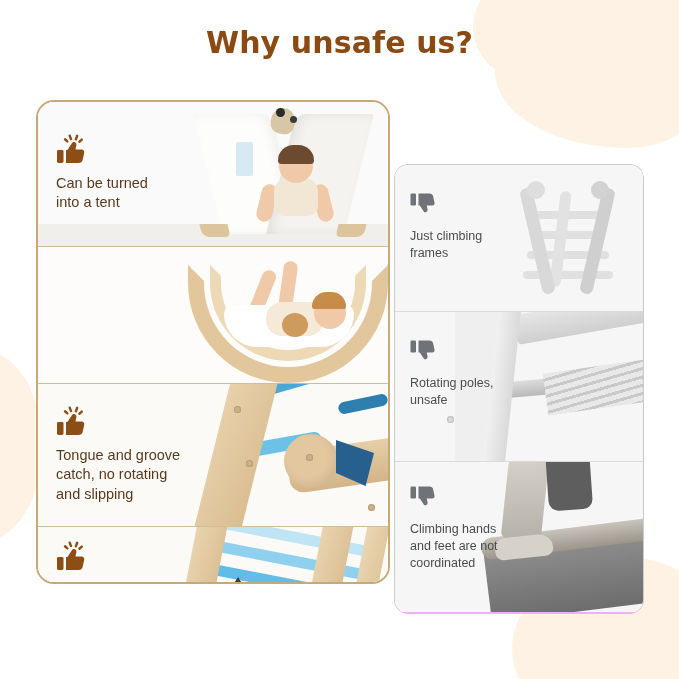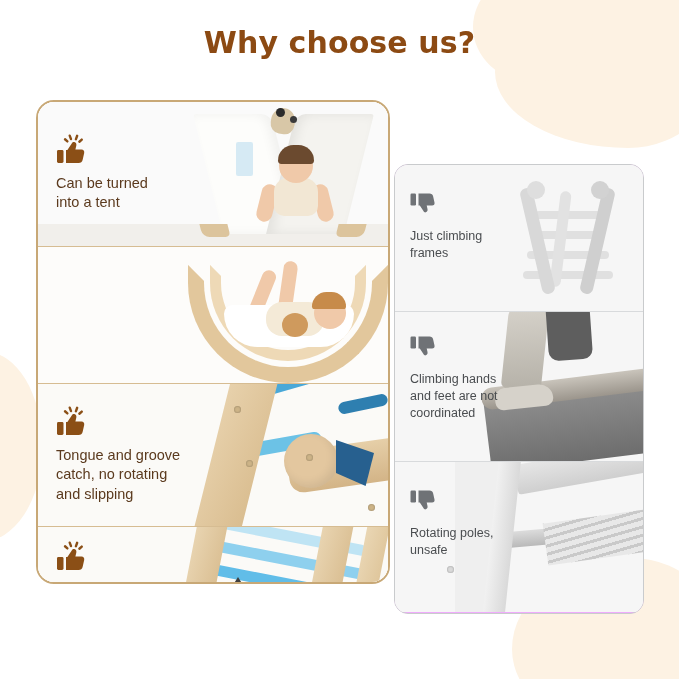--- a/index.html
+++ b/index.html
@@ -322,21 +322,21 @@
 </head>
 <body>
 
 <div class="bg-layer">
   <div class="blob blob-tr"></div>
   <div class="blob blob-tr2"></div>
   <div class="blob blob-left"></div>
   <div class="blob blob-br"></div>
 </div>
 
-<div class="page-title">Why choose us?</div>
+<div class="page-title">Why unsafe us?</div>
 
 <div class="compare">
 
   <div class="pros-panel">
 
     <div class="pros-row r1">
       <div class="photo">
         <div class="tent-bg"></div>
           <div class="floor1"></div>
         <div class="tent-l"></div>
@@ -477,20 +477,44 @@
               <rect x="0.5" y="0.5" width="5.5" height="12" rx="1.2"></rect>
               <path d="M8.5 0.5h11c1.9 0 3.2 1.1 3.6 2.7l1.4 6.4c.4 1.7-.7 3-2.4 3h-5.4l.8 3.5c.4 1.6-.4 2.9-1.7 3.2-1 .3-1.8-.2-2.2-1.1L9.8 12.6H8.5z"></path>
             </g>
           </svg>
         </span>
         <div class="cons-label" style="white-space:pre-line;">Just climbing
 frames</div>
       </div>
     </div>
 
+    <div class="cons-row c2">
+      <div class="photo">
+        <div class="gray-bg"></div>
+        <div class="pole-plank" style="left:120px; top:-10px; width:150px; height:30px; transform:rotate(-10deg);"></div>
+        <div class="pole-round"></div>
+        <div class="pole-slats"></div>
+        <div class="pole-wall"></div>
+        <div class="pole-plank" style="left:96px; top:-16px; width:22px; height:180px; transform:rotate(6deg); background:linear-gradient(90deg,#f1f1f1,#d9d9d9);"></div>
+        <div class="screw" style="left:52px; top:104px; background:#dadada;"></div>
+      </div>
+      <div class="cons-text" style="top:28px;">
+        <span class="thumb-dn-icon">
+          <svg width="27" height="26" viewBox="0 0 27 26" aria-hidden="true">
+            <g fill="#6f7276">
+              <rect x="0.5" y="0.5" width="5.5" height="12" rx="1.2"></rect>
+              <path d="M8.5 0.5h11c1.9 0 3.2 1.1 3.6 2.7l1.4 6.4c.4 1.7-.7 3-2.4 3h-5.4l.8 3.5c.4 1.6-.4 2.9-1.7 3.2-1 .3-1.8-.2-2.2-1.1L9.8 12.6H8.5z"></path>
+            </g>
+          </svg>
+        </span>
+        <div class="cons-label" style="white-space:pre-line;">Rotating poles,
+unsafe</div>
+      </div>
+    </div>
+
     <div class="cons-row c3">
       <div class="photo">
         <div class="gray-bg"></div>
         <div class="log-plank"></div>
         <div class="log-round"></div>
         <div class="leg-a"></div>
         <div class="leg-b"></div>
         <div class="shoe"></div>
       </div>
       <div class="cons-text" style="top:24px;">
@@ -500,38 +524,14 @@
               <rect x="0.5" y="0.5" width="5.5" height="12" rx="1.2"></rect>
               <path d="M8.5 0.5h11c1.9 0 3.2 1.1 3.6 2.7l1.4 6.4c.4 1.7-.7 3-2.4 3h-5.4l.8 3.5c.4 1.6-.4 2.9-1.7 3.2-1 .3-1.8-.2-2.2-1.1L9.8 12.6H8.5z"></path>
             </g>
           </svg>
         </span>
         <div class="cons-label" style="white-space:pre-line;">Climbing hands
 and feet are not
 coordinated</div>
       </div>
     </div>
-
-    <div class="cons-row c2">
-      <div class="photo">
-        <div class="gray-bg"></div>
-        <div class="pole-plank" style="left:120px; top:-10px; width:150px; height:30px; transform:rotate(-10deg);"></div>
-        <div class="pole-round"></div>
-        <div class="pole-slats"></div>
-        <div class="pole-wall"></div>
-        <div class="pole-plank" style="left:96px; top:-16px; width:22px; height:180px; transform:rotate(6deg); background:linear-gradient(90deg,#f1f1f1,#d9d9d9);"></div>
-        <div class="screw" style="left:52px; top:104px; background:#dadada;"></div>
-      </div>
-      <div class="cons-text" style="top:28px;">
-        <span class="thumb-dn-icon">
-          <svg width="27" height="26" viewBox="0 0 27 26" aria-hidden="true">
-            <g fill="#6f7276">
-              <rect x="0.5" y="0.5" width="5.5" height="12" rx="1.2"></rect>
-              <path d="M8.5 0.5h11c1.9 0 3.2 1.1 3.6 2.7l1.4 6.4c.4 1.7-.7 3-2.4 3h-5.4l.8 3.5c.4 1.6-.4 2.9-1.7 3.2-1 .3-1.8-.2-2.2-1.1L9.8 12.6H8.5z"></path>
-            </g>
-          </svg>
-        </span>
-        <div class="cons-label" style="white-space:pre-line;">Rotating poles,
-unsafe</div>
-      </div>
-    </div>
   </div>
 </div>
 
 </body></html>

